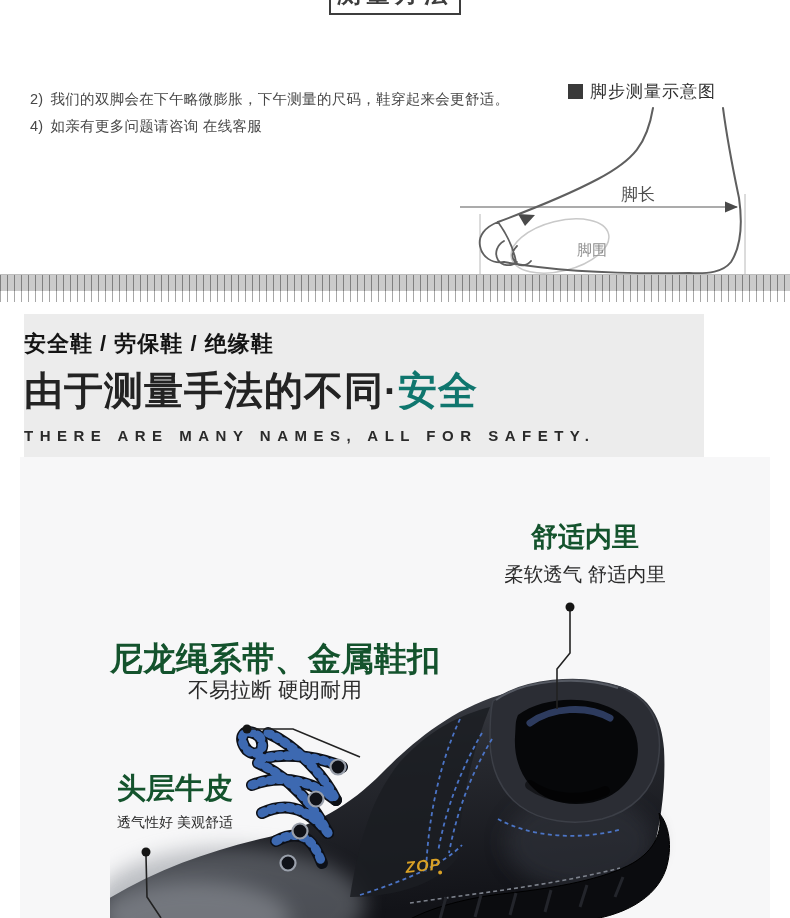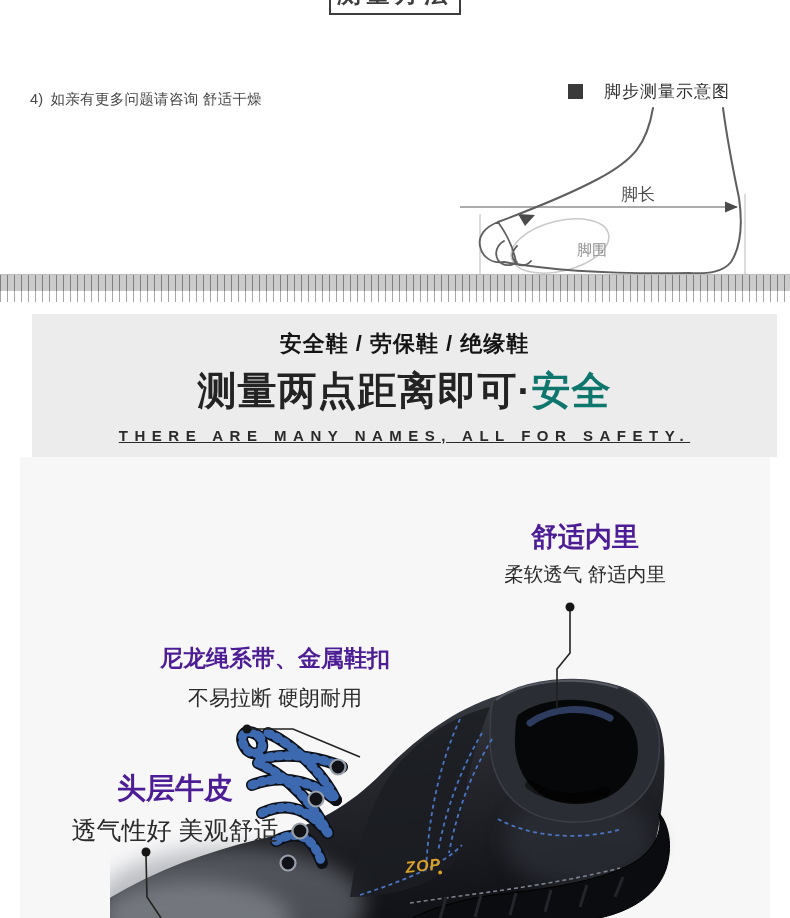--- a/index.html
+++ b/index.html
@@ -10,71 +10,74 @@
   
   .measure-box { position:absolute; left:329px; top:-31px; width:132px; height:46px;
     border:2px solid #3d3d3d; display:flex; align-items:flex-end; justify-content:center;
     padding-bottom:3px; font-size:24px; letter-spacing:5px; color:#3d3d3d; font-weight:600; }
   .measure-intro { position:absolute; left:40px; top:36px; width:720px;
     font-size:17px; letter-spacing:1px; color:#383838; }
   .notes { position:absolute; left:30px; top:86px; width:492px; }
   .note { font-size:14.5px; line-height:27px; color:#474747; letter-spacing:.3px; }
   .note .lbl { margin-right:7px; }
   .note .svc { color:#474747; }
-  .diagram-title { position:absolute; left:568px; top:80px; display:flex; align-items:center; gap:21px; }
+  .diagram-title { position:absolute; left:568px; top:80px; display:flex; align-items:center; gap:7px; }
   .diagram-title .sq { width:15px; height:15px; background:#3a3a3a; }
   .diagram-title .txt { font-size:17px; color:#2f2f2f; letter-spacing:1px; }
   .foot-svg { position:absolute; left:438px; top:96px; width:352px; height:182px; }
 
   .ruler { position:absolute; left:0; top:274px; width:790px; }
   .ruler .bar { height:17px; background:#cbcbcb;
     background-image:repeating-linear-gradient(to right,#7f7f7f 0 1px,rgba(0,0,0,0) 1px 7px);
     border-top:1px solid #bdbdbd; }
   .ruler .under { height:11px;
     background-image:repeating-linear-gradient(to right,#a7a7a7 0 1px,rgba(0,0,0,0) 1px 7px); }
 
   
-  .banner { position:absolute; left:32px; top:314px; width:745px; height:143px;
-    background:#ececec; text-align:center; }
+  .banner { position:absolute; left:24px; top:314px; width:680px; height:143px;
+    background:#ececec; }
   .banner .sub { padding-top:15px; font-size:22px; color:#141414; letter-spacing:1px; font-weight:600; }
   .banner .main { margin-top:5px; font-size:39px; font-weight:700; color:#232323; letter-spacing:1px; }
   .banner .main .accent { color:#0f766e; }
-  .banner .en { margin-top:9px; font-size:15px; font-weight:600; letter-spacing:6.5px; color:#2a2a2a;text-decoration:underline; }
+  .banner .en { margin-top:9px; font-size:15px; font-weight:600; letter-spacing:6.5px; color:#2a2a2a; }
 
   
   .product { position:absolute; left:20px; top:457px; width:750px; height:461px;
     background:#f7f7f8; overflow:hidden; }
   .feature { position:absolute; text-align:center; color:#1c1c1c; }
-  .feature .ft { font-weight:700; color:#4c1d95; }
+  .feature .ft { font-weight:700; color:#14532d; }
   .feature .fd { color:#2b2b2b; }
   .feature-1 { left:440px; top:64px; width:250px; }
   .feature-1 .ft { font-size:27px; line-height:33px; }
   .feature-1 .fd { font-size:19.5px; margin-top:7px; }
   .feature-2 { left:85px; top:184px; width:340px; }
-  .feature-2 .ft { font-size:23px; line-height:35px;font-family:Liberation Serif, serif; }
-  .feature-2 .fd { font-size:21px; margin-top:8px; }
+  .feature-2 .ft { font-size:33px; line-height:35px; }
+  .feature-2 .fd { font-size:21px; margin-top:0; }
   .feature-3 { left:15px; top:314px; width:280px; }
   .feature-3 .ft { font-size:29px; line-height:35px; }
-  .feature-3 .fd { font-size:25px; margin-top:8px; }
+  .feature-3 .fd { font-size:14px; margin-top:8px; }
   .shoe-svg { position:absolute; left:90px; top:210px; width:660px; height:251px; }
   .callout-svg { position:absolute; left:0; top:0; width:750px; height:461px; pointer-events:none; }
 </style>
 </head>
 <body>
 
 <div class="page">
 
   <div class="measure-box">
     <span>测量方法</span>
   </div>
 
 
   <div class="notes">
     <div class="note">
-      <span class="lbl">4)</span><span>如亲有更多问题请咨询 </span><span class="svc">舒适干燥</span>
+      <span class="lbl">2)</span><span>我们的双脚会在下午略微膨胀，下午测量的尺码，鞋穿起来会更舒适。</span>
+    </div>
+    <div class="note">
+      <span class="lbl">4)</span><span>如亲有更多问题请咨询 </span><span class="svc">在线客服</span>
     </div>
   </div>
 
   <div class="diagram-title">
     <span class="sq"></span>
     <span class="txt">脚步测量示意图</span>
   </div>
 
   <svg class="foot-svg" viewBox="0 0 352 182">
     <line x1="42" y1="118" x2="42" y2="182" stroke="#b8b8b8" stroke-width="1"></line>
@@ -91,21 +94,21 @@
   </svg>
 
   <div class="ruler">
     <div class="bar"></div>
     <div class="under"></div>
   </div>
 
   <div class="banner">
     <div class="sub">安全鞋 / 劳保鞋 / 绝缘鞋</div>
     <div class="main">
-      <span>测量两点距离即可·</span><span class="accent">安全</span>
+      <span>由于测量手法的不同·</span><span class="accent">安全</span>
     </div>
     <div class="en">THERE ARE MANY NAMES, ALL FOR SAFETY.</div>
   </div>
 
   <div class="product">
 
     <svg class="shoe-svg" viewBox="0 0 660 251">
       <defs>
         <linearGradient id="lg-body" x1="0" y1="0" x2="0.25" y2="1">
           <stop offset="0" stop-color="#474a52"></stop>

